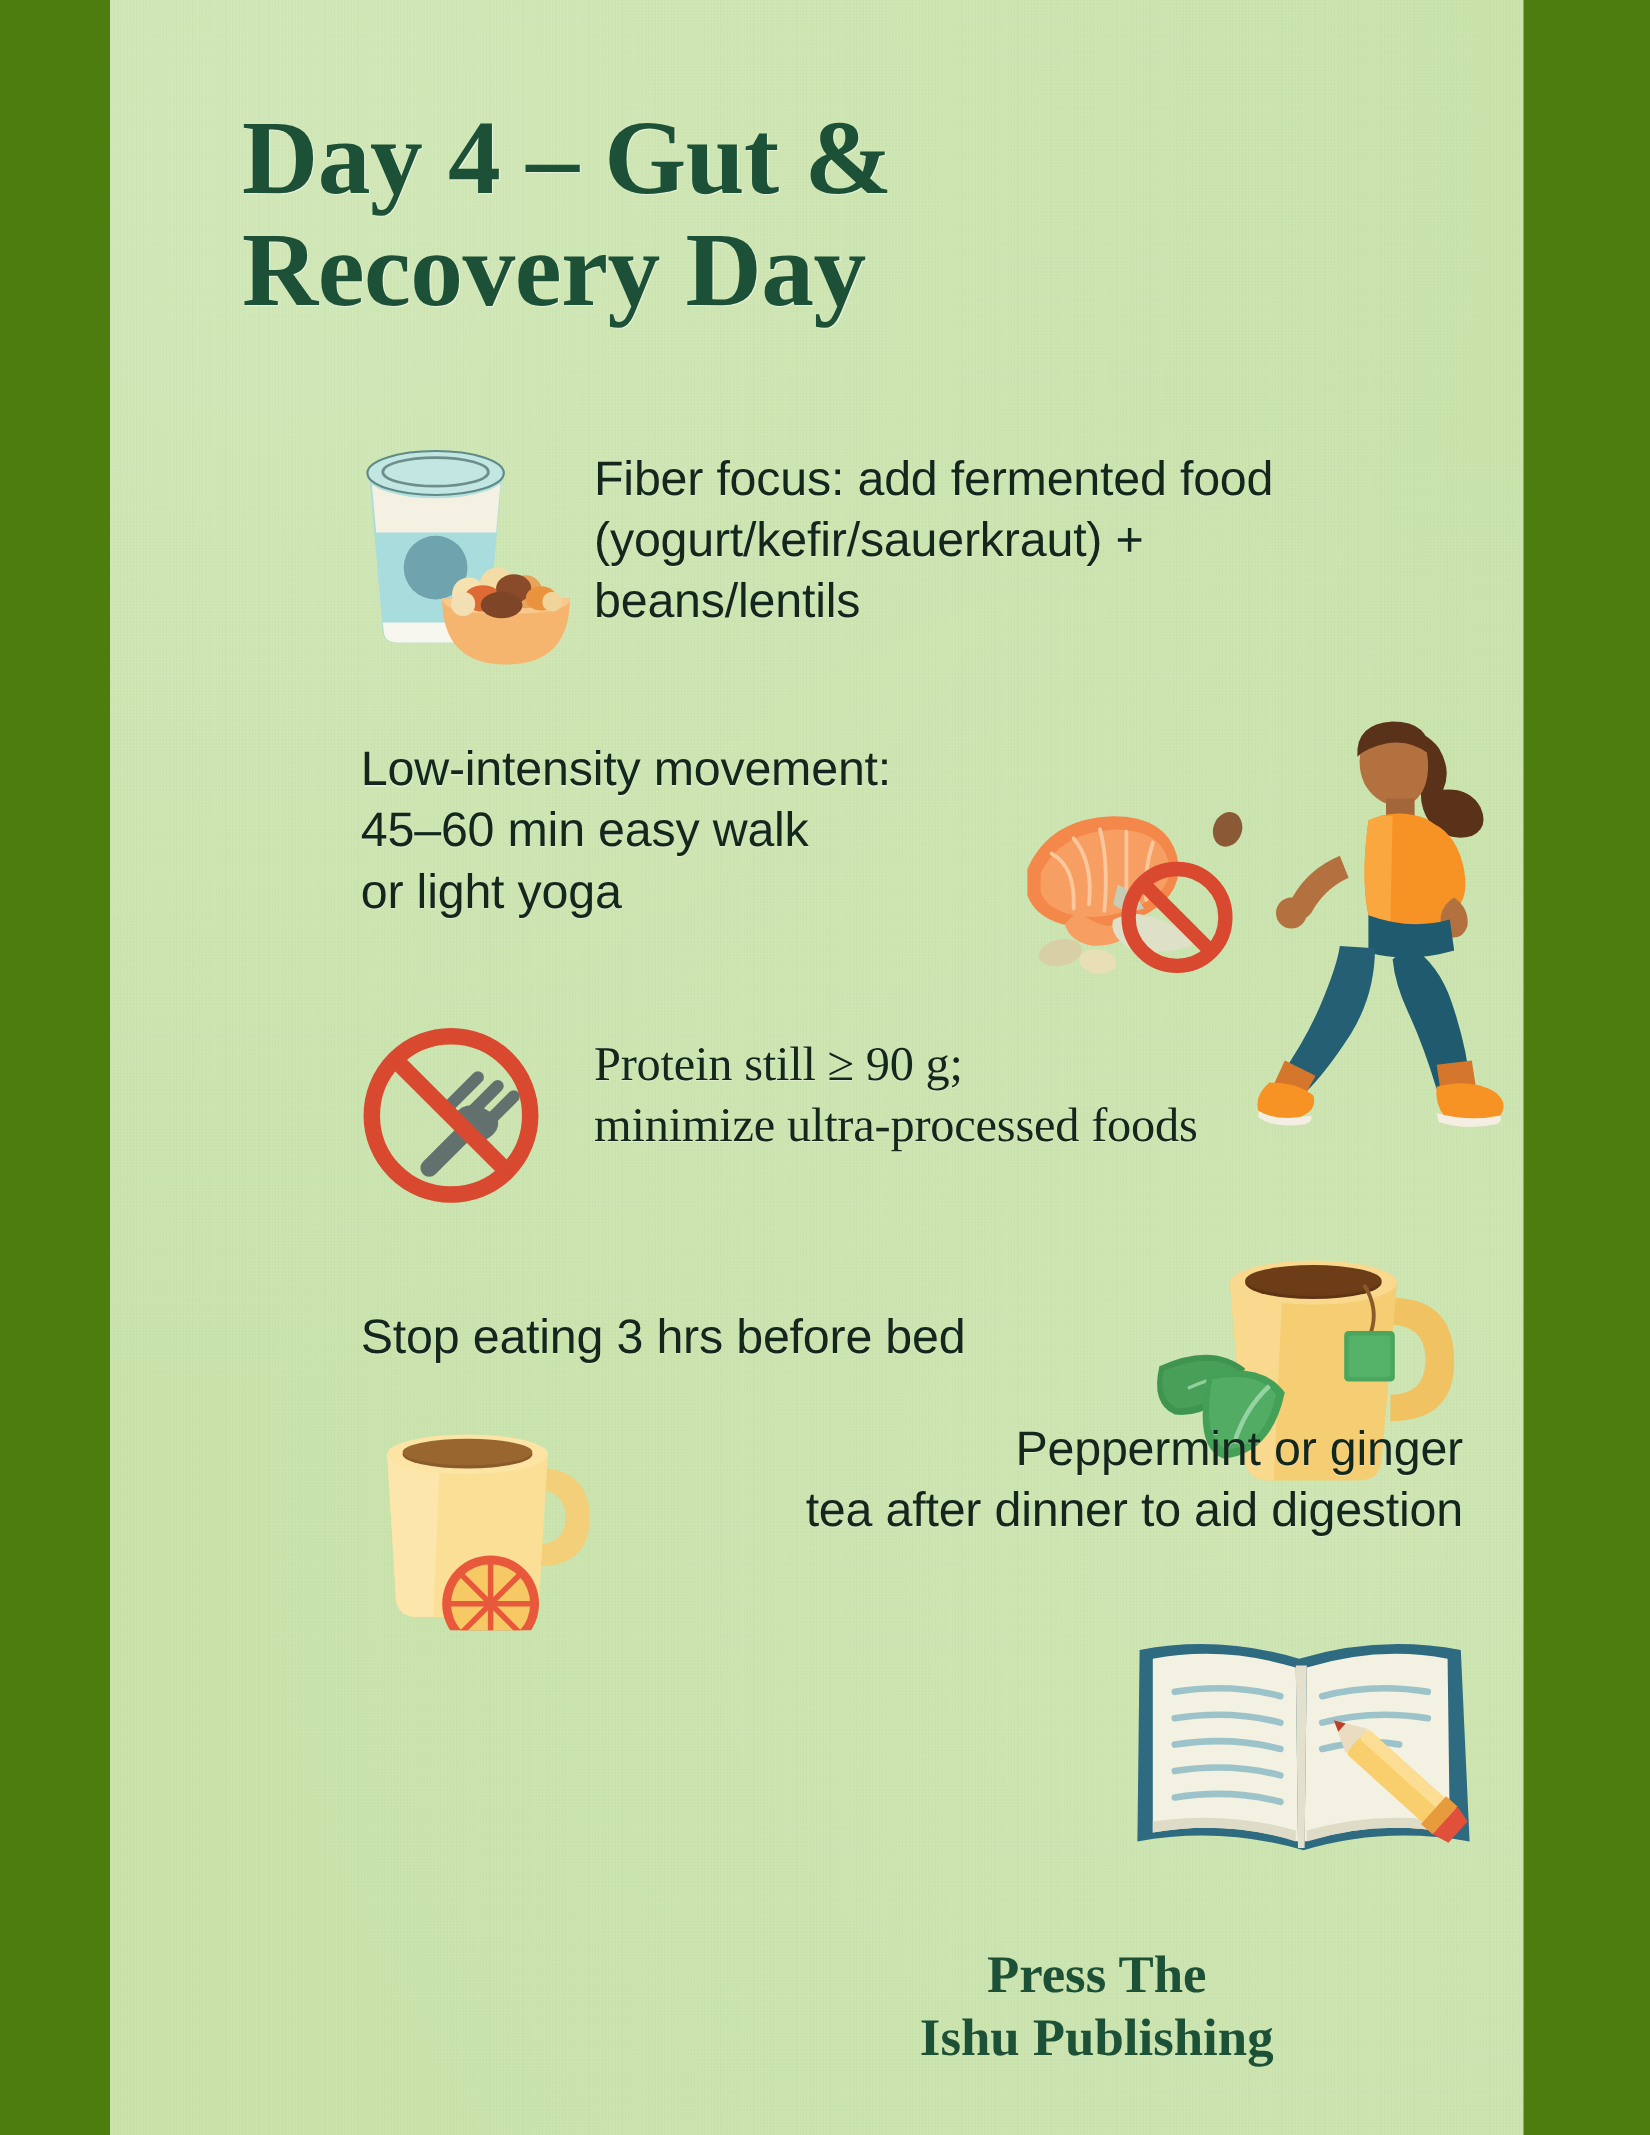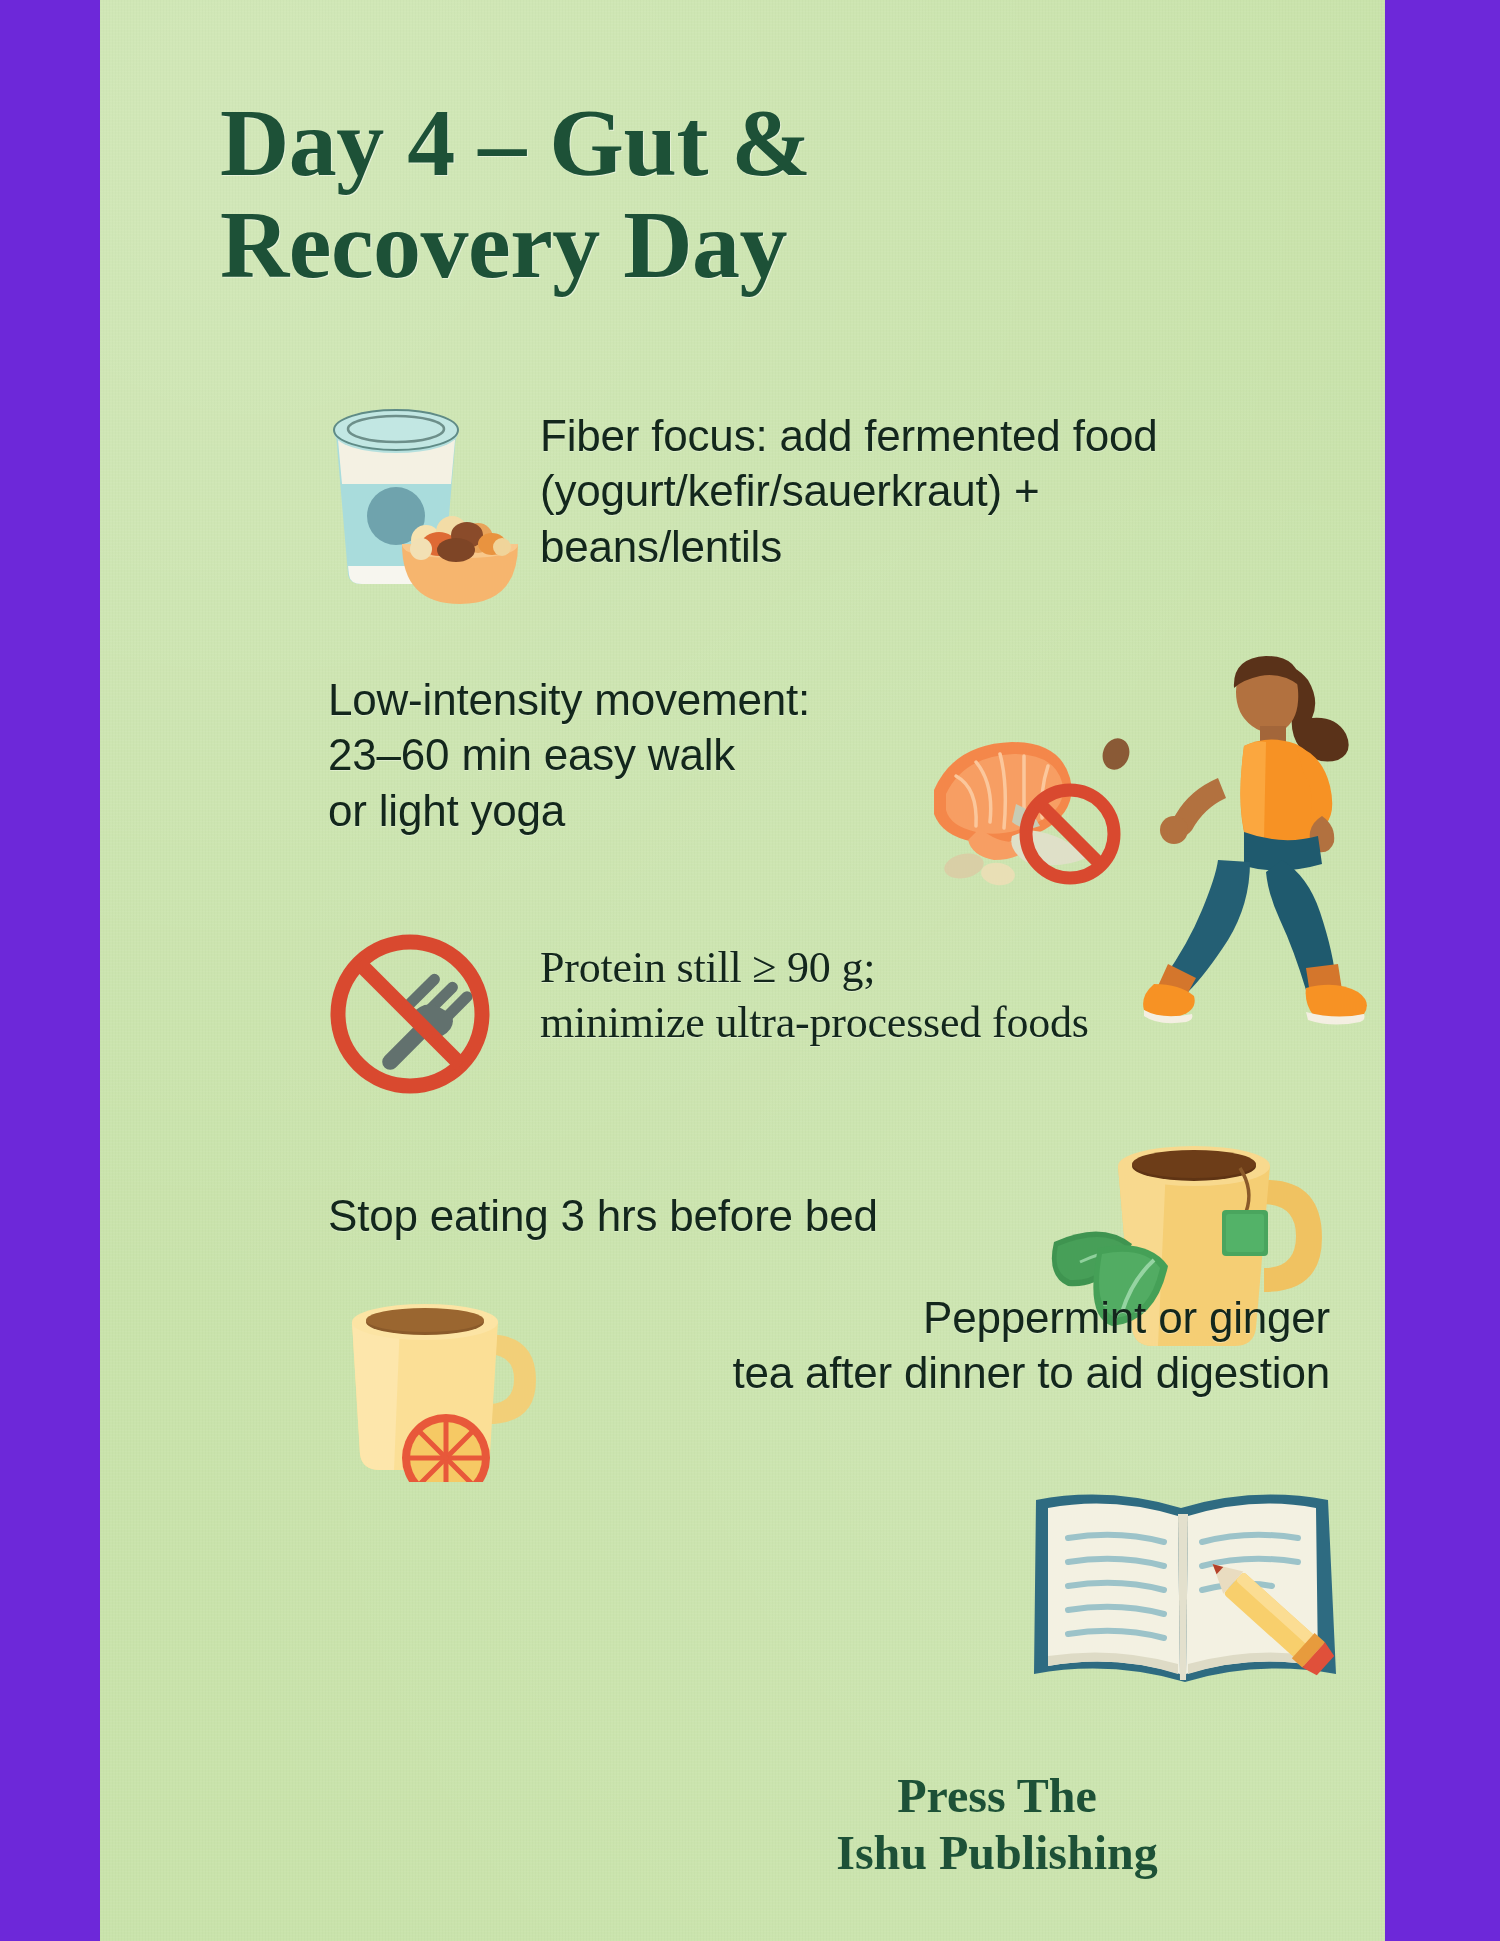--- a/index.html
+++ b/index.html
@@ -12,21 +12,21 @@
     height: 1941px;
     overflow: hidden;
     font-family: "Liberation Sans", sans-serif;
   }
 
   
   .poster {
     position: relative;
     width: 1500px;
     height: 1941px;
-    background: #6d28d9;
+    background: #4d7c0f;
   }
   
   .canvas {
     position: absolute;
     left: 100px;
     top: 0;
     width: 1285px;
     height: 1941px;
     background:
       radial-gradient(circle at 12% 8%, rgba(255,255,255,.16), transparent 55%),
@@ -143,21 +143,21 @@
         <circle cx="115" cy="157" r="11" fill="#f2e0b4"></circle>
         <circle cx="196" cy="155" r="9" fill="#f0d49a"></circle>
       </svg>
     </div>
 
     <div class="txt t1">Fiber focus: add fermented food
 (yogurt/kefir/sauerkraut) +
 beans/lentils</div>
 
     <div class="txt t2">Low-intensity movement:
-23–60 min easy walk
+45–60 min easy walk
 or light yoga</div>
 
     <div class="icon ic-salmon">
       <svg viewBox="0 0 215 170" xmlns="http://www.w3.org/2000/svg">
 
         <path d="M14 72 Q34 26 92 24 Q140 24 150 60 Q158 92 124 112 Q90 130 54 124 Q22 118 14 96 Z" fill="#f4874a"></path>
         <path d="M26 76 Q44 38 94 36 Q134 36 142 64 Q148 90 118 104 Q86 120 56 114 Q30 108 26 92 Z" fill="#f79e63"></path>
 
         <g stroke="#fbc79c" stroke-width="3.5" fill="none" stroke-linecap="round">
           <path d="M56 44 Q74 66 70 104"></path>

